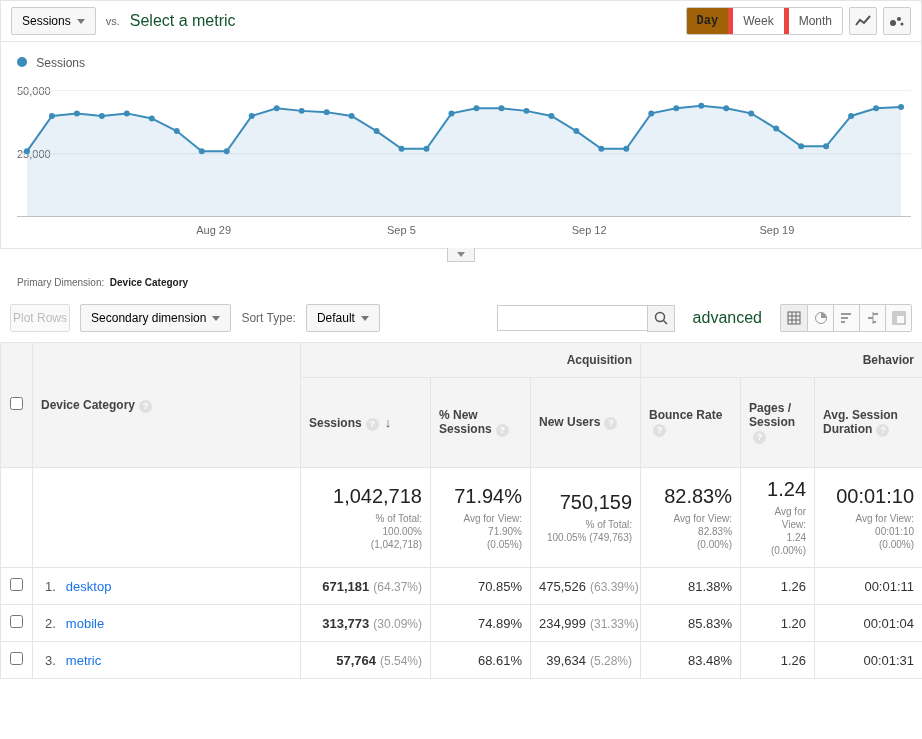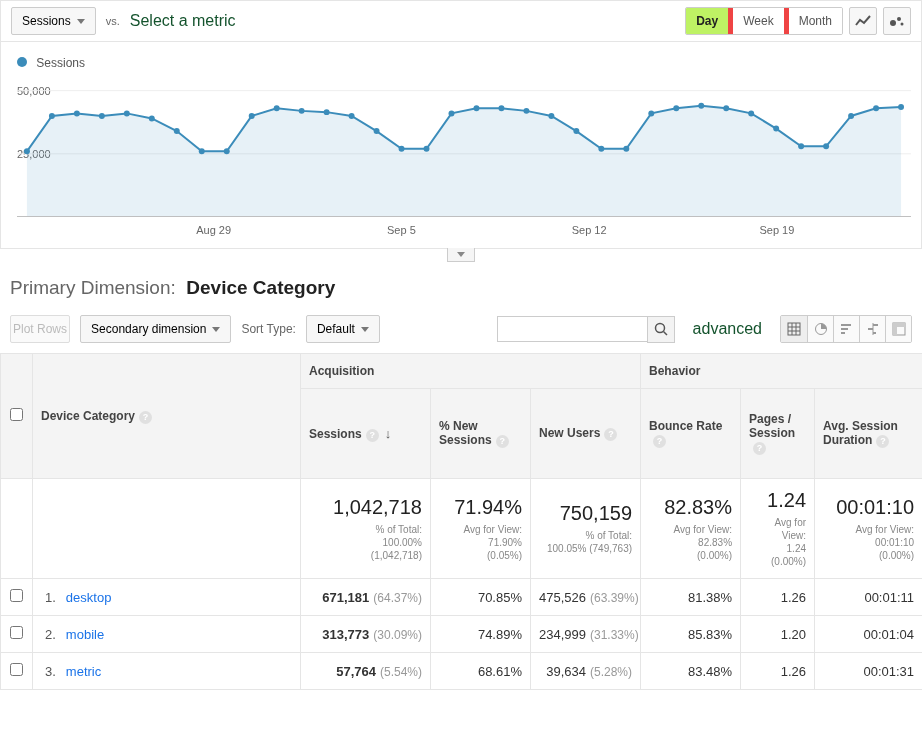--- a/index.html
+++ b/index.html
@@ -9,57 +9,57 @@
 .top-row { display: flex; align-items: center; padding: 6px 10px; border: 1px solid #e5e5e5; border-bottom: none; }
 .top-row .left { display: flex; align-items: center; gap: 10px; }
 .top-row .right { margin-left: auto; display: flex; align-items: center; gap: 6px; }
 .dropdown-btn { border: 1px solid #ccc; background: #f7f7f7; padding: 6px 10px; border-radius: 2px; font-size: 12px; display: inline-flex; align-items: center; gap: 6px; }
 .caret { width: 0; height: 0; border-left: 4px solid transparent; border-right: 4px solid transparent; border-top: 5px solid #777; }
 .vs { color: #666; font-size: 11px; }
 .link { color: #14532d; font-size: 16px; cursor: pointer; }
 .seg { display: flex; border: 1px solid #ccc; border-radius: 2px; overflow: hidden; }
 .seg button { background: #fff; border: none; padding: 6px 10px; font-size: 12px; color: #555; border-left: 5px solid #ef4444; }
 .seg button:first-child { border-left: none; }
-.seg button.active { background: #bef264; font-weight: bold; color: #222; }
+.seg button.active { background: #a16207; font-weight: bold; color: #222; font-family: Liberation Mono, monospace; }
 .icon-btn { border: 1px solid #ccc; background: #f7f7f7; width: 28px; height: 28px; display: inline-flex; align-items: center; justify-content: center; border-radius: 2px; }
 
 
 .chart-area { border: 1px solid #e5e5e5; padding: 10px 10px 0 10px; position: relative; }
 .legend-dot { display: inline-block; width: 10px; height: 10px; border-radius: 50%; background: #3b8cba; margin-right: 6px; }
 .legend { font-size: 12px; color: #555; margin: 4px 0 8px 6px; }
 .chart-frame { position: relative; height: 170px; margin-left: 6px; }
 .y-labels { position: absolute; left: 0; top: 0; bottom: 30px; width: 50px; }
 .y-labels span { position: absolute; left: 0; font-size: 11px; color: #666; transform: translateY(-50%); }
 .plot { position: absolute; left: 0; right: 0; top: 0; bottom: 30px; }
 .x-labels { position: absolute; left: 0; right: 0; bottom: 6px; height: 18px; }
 .x-labels span { position: absolute; font-size: 11px; color: #666; transform: translateX(-50%); }
 .expand-tab { width: 28px; height: 14px; border: 1px solid #ccc; border-top: none; background: #f5f5f5; margin: 0 auto; display: flex; align-items: center; justify-content: center; position: relative; top: -1px; }
 .expand-tab .caret { border-top-color: #888; }
 
 
-.prim-dim { padding: 14px 10px 10px 10px; font-size: 19px; color: #666; }
+.prim-dim { padding: 14px 10px 10px 17px; font-size: 10px; color: #666; }
 .prim-dim b { color: #222; }
 
 
 .tbl-toolbar { display: flex; align-items: center; gap: 10px; padding: 6px 10px 10px 10px; }
 .plot-rows-btn { border: 1px solid #ddd; background: #fafafa; color: #bbb; padding: 6px 2px; border-radius: 2px; font-size: 12px; }
 .sort-label { color: #666; font-size: 12px; }
 .spacer { flex: 1; }
 .search-wrap { display: flex; align-items: center; }
 .search-input { border: 1px solid #ccc; padding: 5px 6px; font-size: 12px; width: 150px; border-right: none; }
 .search-btn { border: 1px solid #ccc; background: #f3f3f3; width: 28px; height: 27px; display: inline-flex; align-items: center; justify-content: center; }
 .view-icons { display: flex; border: 1px solid #ccc; border-radius: 2px; overflow: hidden; }
 .view-icons .icon-cell { width: 26px; height: 26px; border-left: 1px solid #ccc; display: flex; align-items: center; justify-content: center; background: #fafafa; }
 .view-icons .icon-cell:first-child { border-left: none; background: #eee; }
 
 
 table.data { width: 100%; border-collapse: collapse; table-layout: fixed; }
 table.data th, table.data td { border: 1px solid #e5e5e5; padding: 10px 8px; vertical-align: middle; }
 table.data thead th { background: #f4f4f4; font-size: 12px; color: #444; font-weight: bold; }
-th.group-head { text-align: left; padding: 8px 10px; font-size: 13px; }
+th.group-head { text-align: right; padding: 8px 10px; font-size: 13px; }
 th.metric-head { text-align: left; font-size: 12px; position: relative; vertical-align: top; height: 90px; }
 th.metric-head .help { display: inline-block; width: 13px; height: 13px; border-radius: 50%; background: #e0e0e0; color: #fff; font-size: 9px; text-align: center; line-height: 13px; margin-left: 4px; }
 th.metric-head .sort-arrow { font-size: 13px; color: #555; margin-left: 6px; }
 td.summary { text-align: right; vertical-align: top; padding: 12px 10px; }
 td.summary .big { font-size: 20px; color: #222; display: block; margin-bottom: 4px; }
 td.summary .sub { font-size: 10px; color: #888; line-height: 1.3; display: block; }
 td.row-metric { text-align: right; font-size: 13px; color: #333; }
 td.row-metric .bold { font-weight: bold; }
 td.row-metric .pct { color: #999; font-size: 12px; margin-left: 4px; }
 td.dim-cell { font-size: 13px; color: #1a73e8; }

